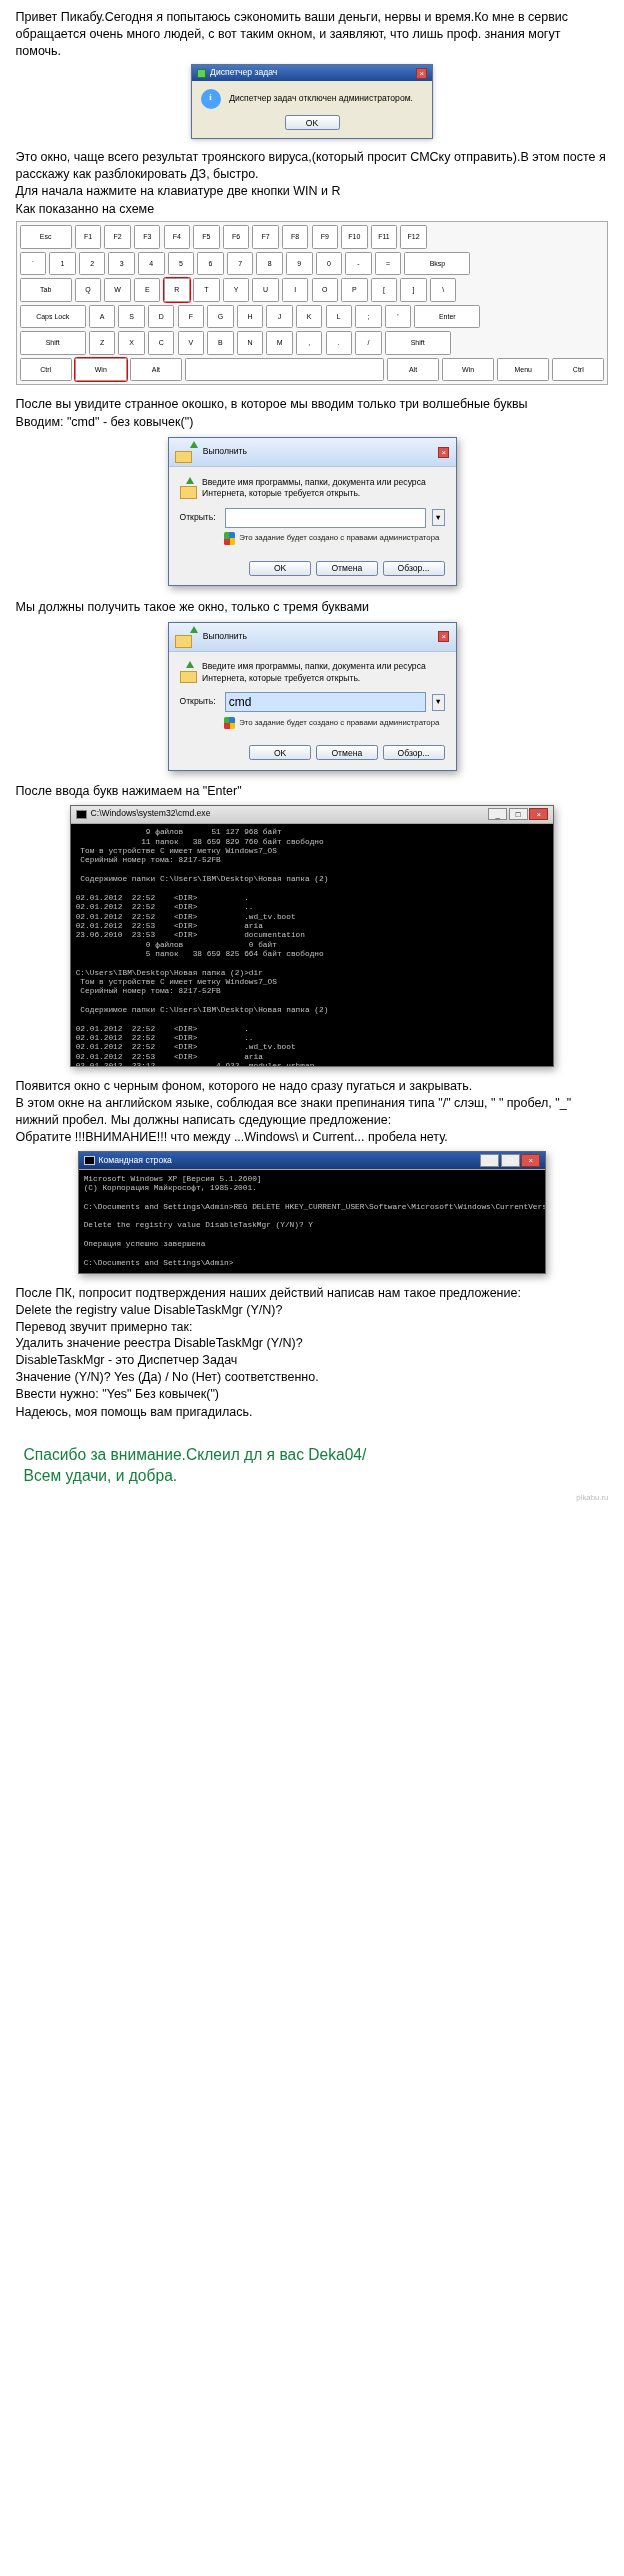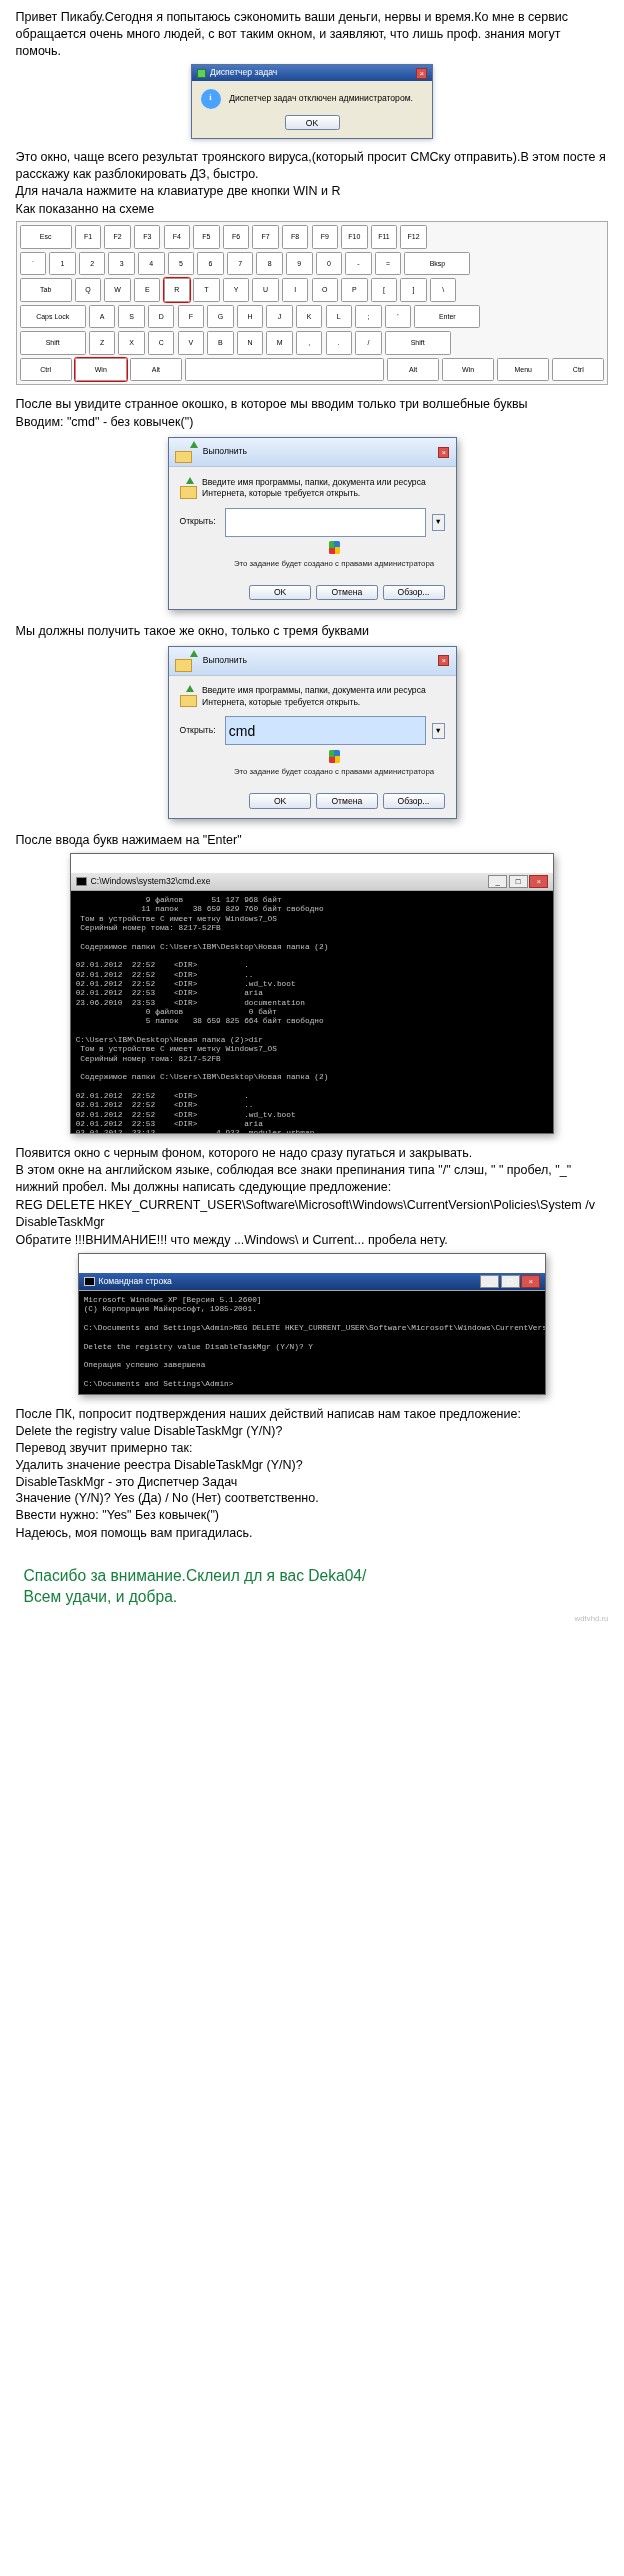--- a/index.html
+++ b/index.html
@@ -74,38 +74,38 @@
     color:#000; padding:3.1px 6.2px; display:flex; align-items:center; justify-content:space-between;
     border-bottom:0.8px solid #b6c5dd;
   }
   .dlg-run .body { padding:9.4px 11px 7.8px 11px;}
   .dlg-run .desc{display:flex; gap:7.8px; align-items:flex-start; margin-bottom:7.8px;}
   .run-icon{width:23.4px;height:22px; position:relative;}
   .run-icon .folder{width:17px;height:12.5px;background:#f6d673;border:0.8px solid #c89a2e;position:absolute;bottom:0;left:0;}
   .run-icon .arrow{width:0;height:0;border-left:4.7px solid transparent;border-right:4.7px solid transparent;border-bottom:7.8px solid #3b9b3b;position:absolute;right:0;top:0;}
   .formrow{display:flex;align-items:center;gap:6.2px;margin-bottom:4.7px;}
   .formrow label{min-width:39px;}
-  .formrow .txt{flex:1;border:0.8px solid #7a94b8;padding:1.6px 3.1px;background:#fff;height:29px;font-size:14px;}
-  .shield-line{display:flex;align-items:center;gap:4.7px;font-size:7.8px;color:#222;margin:3.1px 0 7.8px 44px;flex-direction:column;}
+  .formrow .txt{flex:1;border:0.8px solid #7a94b8;padding:1.6px 3.1px;background:#fff;height:20px;font-size:12px;}
+  .shield-line{display:flex;align-items:center;gap:4.7px;font-size:7.8px;color:#222;margin:3.1px 0 7.8px 44px;}
   .shield{width:11px;height:12.5px;background:conic-gradient(#2d78d0 0 25%,#f3c500 0 50%,#e03030 0 75%,#3bb33b 0);border-radius:1.6px;}
   .btnrow-run{display:flex;justify-content:flex-end;gap:4.7px;padding:0 11px 9.4px 11px;}
   .btnrow-run .btn-xp{min-width:62px;}
 
   
   .cmd {
     width: 484px;
     margin: 4.7px auto 11px auto;
     border:0.8px solid #666;
     box-shadow: 1.6px 3.1px 7.8px rgba(0,0,0,.35);
     font-size:8.6px;
   }
   .cmd .titlebar{
     background: linear-gradient(#e7e7e7,#cfcfcf);
     padding:2.3px 4.7px; display:flex; justify-content:space-between;
-    border-bottom:0.8px solid #aaa; font-size:8.6px;margin-top:19px;
+    border-bottom:0.8px solid #aaa; font-size:8.6px;
   }
   .cmd .wbtns{display:flex;gap:1.6px;}
   .wbtn{width:19px;height:12.5px;border:0.8px solid #888;background:#eee;font-size:7.8px;text-align:center;line-height:11px;}
   .wbtn.close{background:#d9534f;color:#fff;border-color:#a02c28;}
   .cmd .term{
     background:#000;color:#c0c0c0;font-family:"Courier New",monospace;font-size:7.8px;
     padding:4.7px; white-space:pre; overflow:hidden; line-height:1.2;
   }
   .cmd.small{width:468px;}
   .cmd.small .term{font-size:7.8px; min-height:86px;}
@@ -354,21 +354,20 @@
 22.03.2011  11:55                66  wdtvhd.ver
 10.10.2011  13:28            40 856  whatsnew.rus.txt
                9 файлов      51 127 968 байт
               11 папок   38 659 825 664 байт свободно
 
 C:\Users\IBM\Desktop\Новая папка (2)&gt;</div>
 </div>
 
 <div class="para" style="white-space:pre-line;">Появится окно с черным фоном, которого не надо сразу пугаться и закрывать.
 В этом окне на английском языке, соблюдая все знаки препинания типа "/" слэш, " " пробел, "_" нижний пробел. Мы должны написать сдедующие предложение:</div>
-<div class="para" style="font-family:inherit;">REG DELETE HKEY_CURRENT_USER\Software\Microsoft\Windows\CurrentVersion\Policies\System /v DisableTaskMgr</div>
 <div class="para">Обратите !!!ВНИМАНИЕ!!! что между ...Windows\ и Current... пробела нету.</div>
 
 <div class="cmd small">
   <div class="titlebar" style="background:linear-gradient(#2f5fb0,#163b79);color:#fff;">
     <span style="display:flex;gap:3.9px;align-items:center;">
       <span style="width:11px;height:9.4px;background:#000;border:0.8px solid #ccc;"></span>
       <span>Командная строка</span>
     </span>
     <span class="wbtns">
       <span class="wbtn">_</span>
@@ -392,16 +391,16 @@
 Delete the registry value DisableTaskMgr (Y/N)?
 Перевод звучит примерно так:
 Удалить значение реестра DisableTaskMgr (Y/N)?
 DisableTaskMgr - это Диспетчер Задач
 Значение (Y/N)? Yes (Да) / No (Нет) соответственно.
 Ввести нужно:  "Yes"    Без ковычек(")</div>
 <div class="para">Надеюсь, моя помощь вам пригадилась.</div>
 
 <div class="signoff" style="white-space:pre-line;">Спасибо за внимание.Склеил дл я вас Deka04/
 Всем удачи, и добра.</div>
-<div class="watermark">wdtvhd.ru</div>
+<div class="watermark">pikabu.ru</div>
 
 </div>
 
 
 </body></html>

